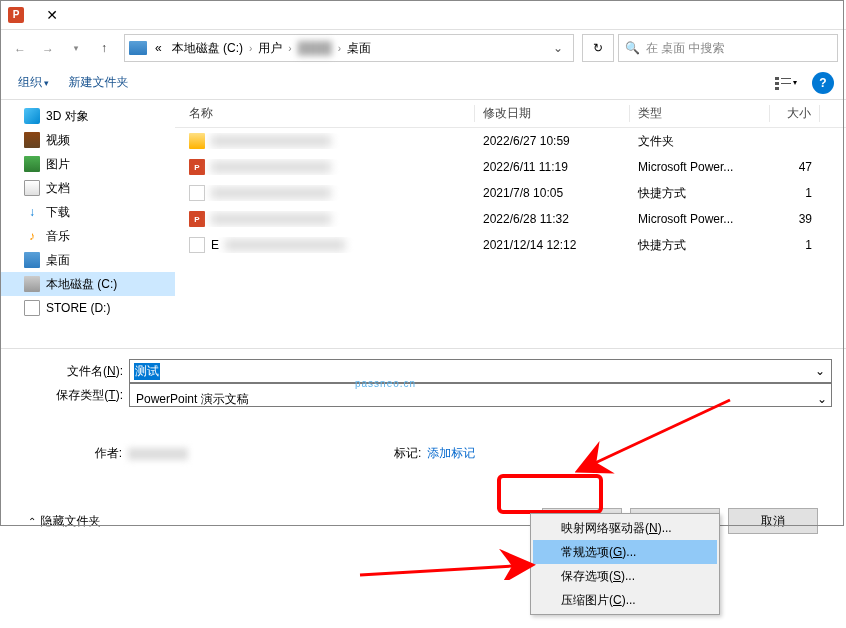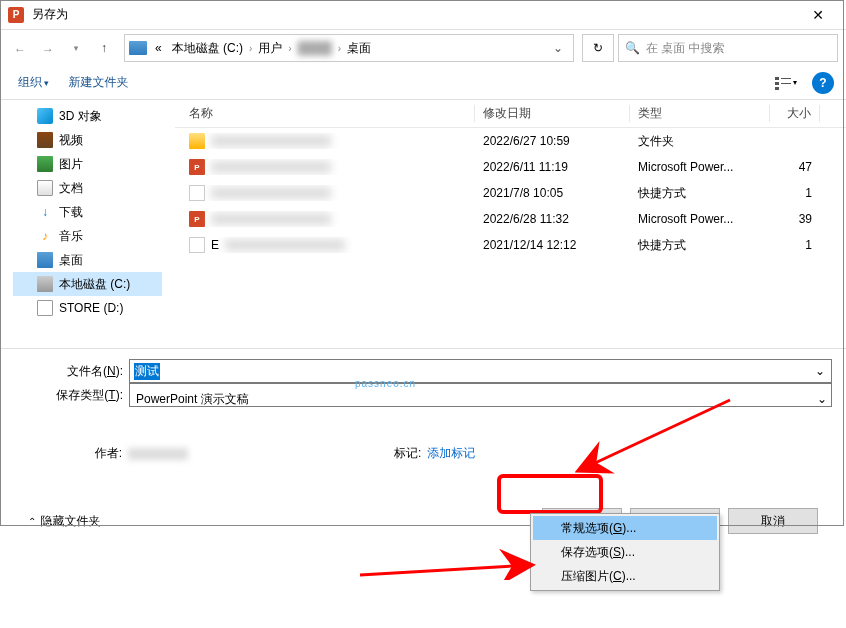--- a/index.html
+++ b/index.html
@@ -25,21 +25,21 @@
     .searchbox .search-icon { margin-right: 6px; }
     
     .toolbar { display: flex; align-items: center; height: 34px; padding: 0 12px; gap: 8px; border-bottom: 1px solid #e0e0e0; }
     .toolbar .tool-link { color: #1a5490; cursor: pointer; padding: 4px 6px; }
     .toolbar .tool-link .arrow { font-size: 9px; margin-left: 2px; }
     .toolbar .spacer { flex: 1; }
     .toolbar .view-btn { width: 36px; height: 26px; border: 1px solid transparent; display: flex; align-items: center; justify-content: center; cursor: pointer; }
     .toolbar .help-btn { width: 22px; height: 22px; border-radius: 50%; background: #0078d4; color: #fff; display: flex; align-items: center; justify-content: center; font-weight: bold; cursor: pointer; }
     
     .main { display: flex; height: 248px; }
-    .sidebar { width: 175px; overflow-y: auto; padding: 4px 13px; }
+    .sidebar { width: 175px; overflow-y: auto; padding: 4px 0; }
     .sidebar-item { display: flex; align-items: center; height: 24px; padding: 0 8px 0 24px; gap: 6px; cursor: pointer; }
     .sidebar-item.selected { background: #cce8ff; }
     .sidebar-item .icon { width: 16px; height: 16px; display: flex; align-items: center; justify-content: center; }
     .icon-3d { background: linear-gradient(135deg, #4fc3f7, #0288d1); border-radius: 2px; }
     .icon-video { background: linear-gradient(#8b4513, #654321); border-radius: 1px; }
     .icon-pictures { background: linear-gradient(#4caf50, #2e7d32); border-radius: 1px; }
     .icon-docs { background: linear-gradient(#fff, #e0e0e0); border: 1px solid #999; border-radius: 1px; }
     .icon-downloads { color: #0078d4; font-weight: bold; }
     .icon-music { color: #ff9800; }
     .icon-desktop { background: linear-gradient(#5aa0d8, #2e7cc0); border-radius: 1px; }
@@ -101,21 +101,20 @@
     
     .dialog-border { position: absolute; left: 0; top: 0; width: 844px; height: 526px; border: 1px solid #888; pointer-events: none; z-index: 1; }
   </style>
 </head>
 <body>
 
 <div class="dialog-border"></div>
 
 <div class="titlebar">
   <div class="app-icon">P</div>
-  <div class="title">另存为</div>
   <div class="close-btn">✕</div>
 </div>
 
 <div class="navbar">
   <div class="nav-btn">←</div>
   <div class="nav-btn">→</div>
   <div class="nav-btn" style="font-size:9px;">▾</div>
   <div class="nav-btn enabled">↑</div>
   <div class="addressbar">
     <div class="drive-icon"></div>
@@ -292,20 +291,23 @@
     <div class="btn">
         <span>保存(<span class="accel">S</span>)</span>
       </div>
     <div class="btn">取消</div>
   </div>
 </div>
 
 <div class="tools-highlight" style="left:497px; top:474px; width:106px; height:40px;"></div>
 
 <div class="dropdown-menu" style="left:530px; top:513px;">
+  <div class="menu-item">
+      <span>映射网络驱动器(<span class="accel">N</span>)...</span>
+    </div>
   <div class="menu-item highlighted">
       <span>常规选项(<span class="accel">G</span>)...</span>
     </div>
   <div class="menu-item">
       <span>保存选项(<span class="accel">S</span>)...</span>
     </div>
   <div class="menu-item">
       <span>压缩图片(<span class="accel">C</span>)...</span>
     </div>
 </div>

